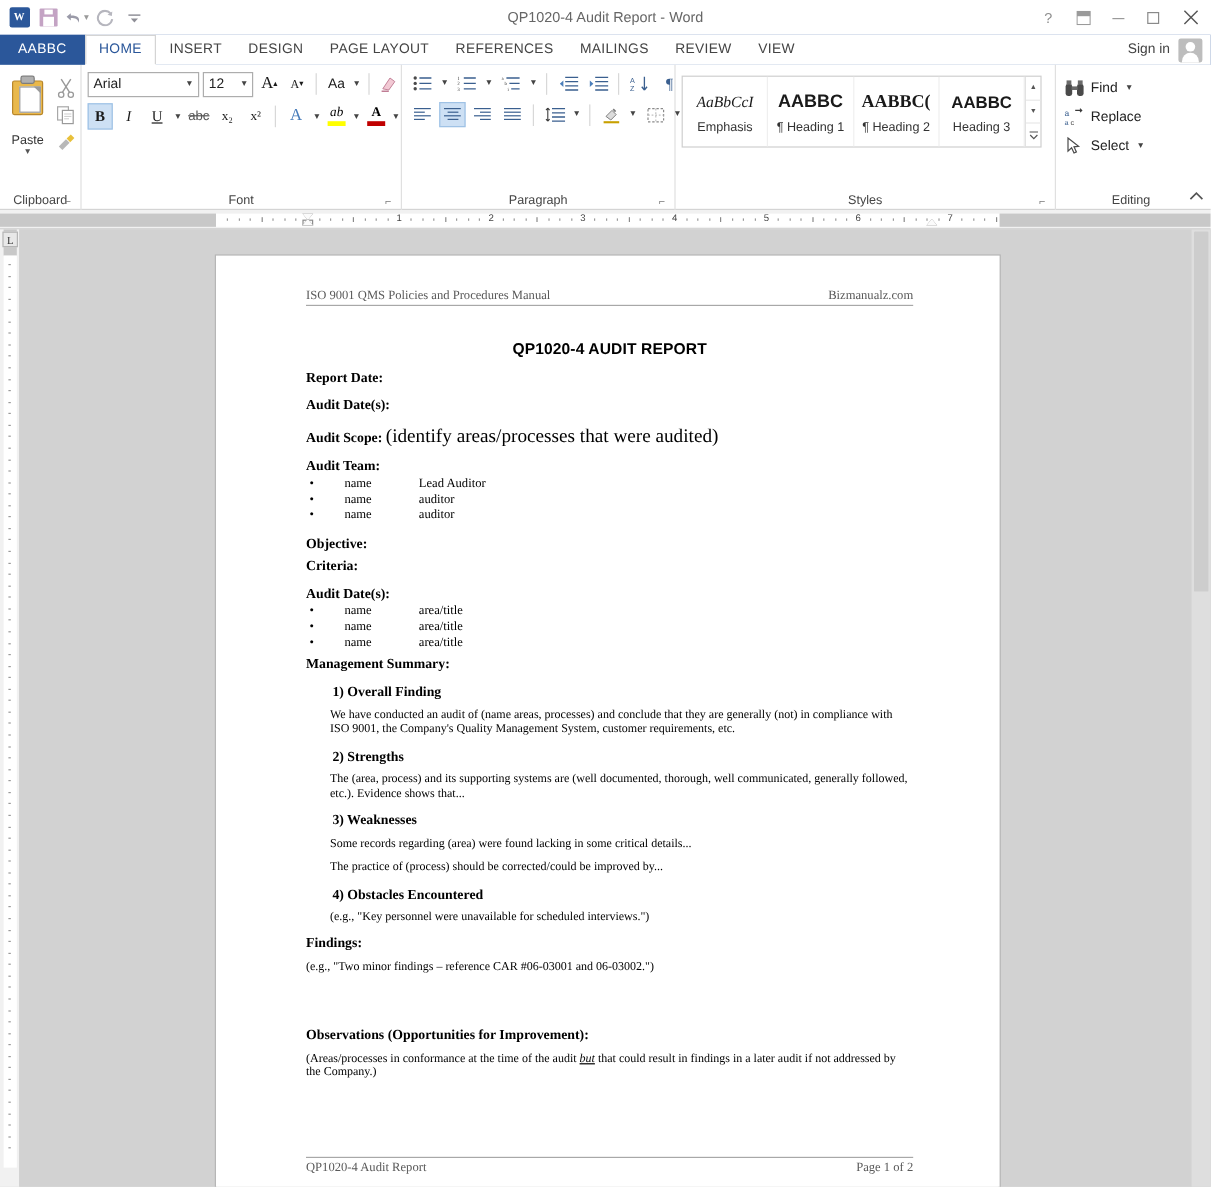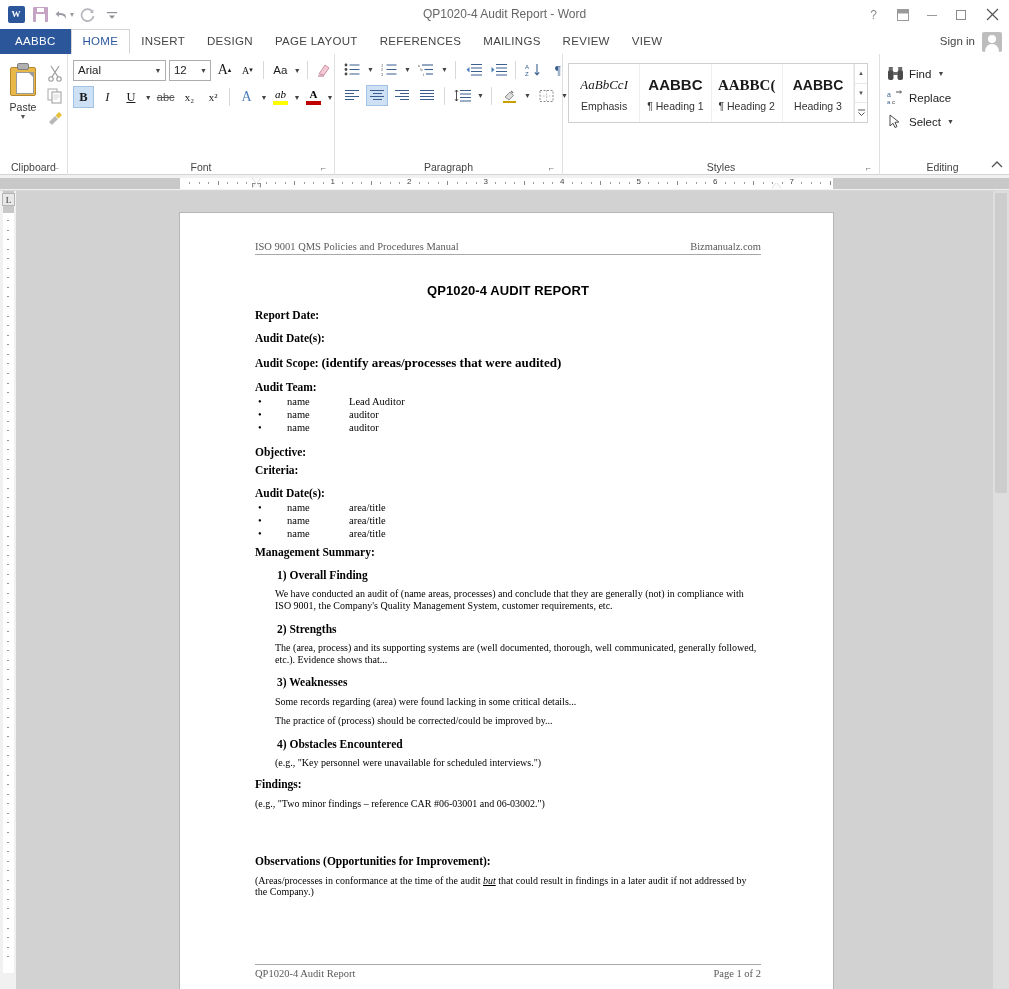--- a/index.html
+++ b/index.html
@@ -175,21 +175,21 @@
   }
   .paste-page {
     position: absolute; left: 8px; top: 9px; width: 18px; height: 22px;
     background: #ffffff; border: 1px solid #9a9a9a;
   }
   .paste-page::after {
     content: ""; position: absolute; right: -1px; top: -1px;
     border-width: 0 6px 6px 0; border-style: solid;
     border-color: transparent #9a9a9a transparent transparent;
   }
-  .clip-label { font-size: 10.5px; color: #333; margin-top: 4px; }
+  .clip-label { font-size: 10.5px; color: #333; margin-top: 14px; }
   .clip-caret { font-size: 7px; color: #555; line-height: 7px; }
   .clip-side { display: flex; flex-direction: column; padding-top: 5px; gap: 3px; }
   .mini-ic { width: 20px; height: 20px; position: relative; cursor: default; }
 
   
   .g-font { width: 267px; }
   .font-rows { display: flex; flex-direction: column; padding-left: 5px; gap: 5px; width: 100%; }
   .frow { display: flex; align-items: center; gap: 3px; }
   .combo {
     height: 21px;
@@ -375,21 +375,21 @@
     color: #000;
     margin-top: 28px;
     letter-spacing: .1px;
   }
   .doc-body {
     font-family: "Liberation Serif", serif;
     color: #000;
     margin-top: 11px;
   }
   .lbl-line { font-size: 11.5px; font-weight: bold; margin-top: 11px; }
-  .lbl-line .norm { font-weight: bold; font-size: 13px; }
+  .lbl-line .norm { font-weight: normal; font-size: 16px; }
   .blist { list-style: none; margin: 2px 0 0 0; padding: 0; }
   .blist li {
     font-size: 10.5px; display: flex; line-height: 13.2px;
     padding-left: 3px;
   }
   .blist li .bul { width: 29px; }
   .blist li .c1 { width: 62px; }
   .sub-head {
     font-size: 11.5px; font-weight: bold; margin: 11px 0 0 22px;
   }

